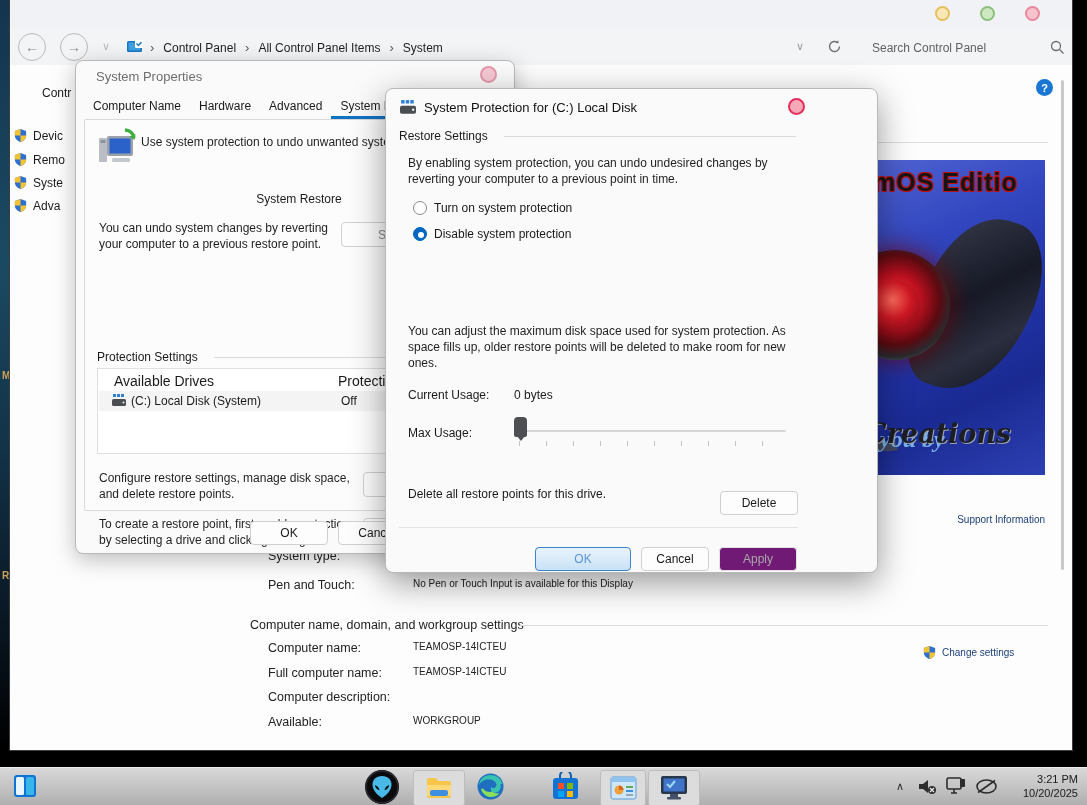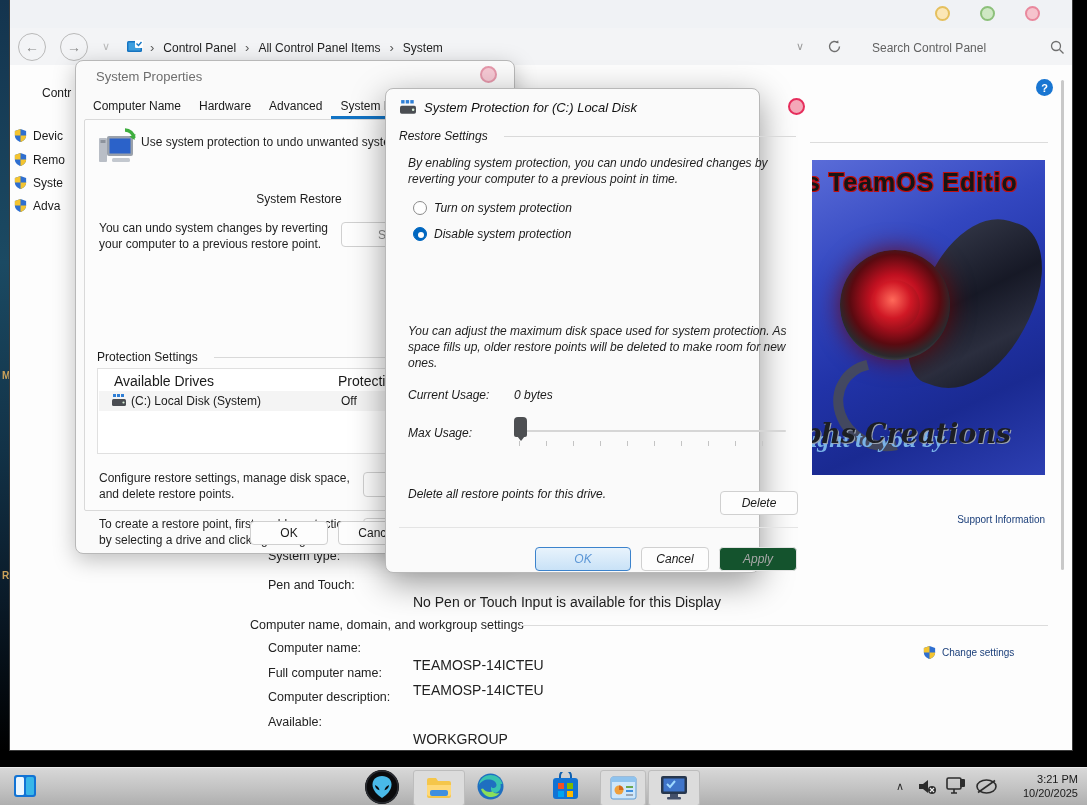--- a/index.html
+++ b/index.html
@@ -25,21 +25,21 @@
   .crumb{font-size:12px;color:#1f1f1f;display:flex;align-items:center;gap:9px;}
   .crumb .sep{color:#5a5a5a;font-size:13px;}
   .gray-glyph{color:#6f6f6f;}
   .searchtext{color:#616161;}
   .content{left:0;top:65px;width:1062px;height:685px;background:#fdfdfd;}
   .side-item{display:flex;align-items:center;gap:5px;font-size:12px;color:#1a1a1a;}
   .help-circle{width:17px;height:17px;border-radius:50%;background:#1976d2;color:#fff;
     display:flex;align-items:center;justify-content:center;font-size:11px;font-weight:bold;}
   .hline{background:#dcdcdc;height:1px;}
   .label-col{color:#222;font-size:12.5px;}
-  .value-col{color:#222;font-size:14px;margin-top:16px;}
+  .value-col{color:#222;font-size:10px;}
   .linktext{color:#1b3f7a;font-size:10px;}
   .scrollbar{width:3px;background:#c9c9c9;border-radius:2px;}
   
   .teamos{left:802px;top:160px;width:233px;height:315px;overflow:hidden;
     background:linear-gradient(155deg,#5a6cd8 0%,#3347c0 30%,#2133a8 55%,#1a2a92 75%,#2d3fb2 100%);}
   .teamos-title{position:absolute;left:-6px;top:8px;font-size:25px;font-weight:bold;color:#151515;
     letter-spacing:1px;text-shadow:-1px -1px 0 #c01010,1px -1px 0 #c01010,-1px 1px 0 #c01010,1px 1px 0 #c01010;white-space:nowrap;}
   .dragon-orb{position:absolute;left:28px;top:90px;width:110px;height:110px;border-radius:50%;
     background:radial-gradient(circle at 50% 45%,#ff4040 0%,#c01020 30%,#5a0a10 55%,#2a2a2e 70%,#6a6e76 85%,#3a3c42 100%);
     box-shadow:0 0 25px rgba(120,0,0,.8);}
@@ -51,36 +51,36 @@
     transform:rotate(18deg);opacity:.92;}
   .dragon-tail{position:absolute;left:20px;top:200px;width:80px;height:70px;border-radius:50%;
     border:10px solid #4a4d55;border-top-color:transparent;border-right-color:transparent;transform:rotate(30deg);opacity:.85;}
   .teamos-script1{position:absolute;left:-8px;top:232px;font-family:Liberation Serif, serif;font-style:italic;
     font-weight:bold;font-size:24px;color:#7ab2e8;white-space:nowrap;margin-top:34px;}
   .teamos-script2{position:absolute;left:-10px;top:258px;font-family:"DejaVu Serif",serif;font-style:italic;
     font-weight:bold;font-size:27px;color:#1c1e24;text-shadow:1px 1px 0 #9aa2b0;white-space:nowrap;}
   
   .dialog{background:#fafafa;border:1px solid #b8b8b8;border-radius:8px;box-sizing:border-box;}
   .dlg-props{left:75px;top:60px;width:440px;height:494px;box-shadow:0 6px 22px rgba(0,0,0,.25);}
-  .dlg-prot{left:385px;top:88px;width:375px;height:485px;box-shadow:0 10px 34px rgba(0,0,0,.4);z-index:5;font-style:italic;}
+  .dlg-prot{left:385px;top:88px;width:493px;height:485px;box-shadow:0 10px 34px rgba(0,0,0,.4);z-index:5;}
   .dlg-title-inactive{color:#6e6e6e;font-size:13px;}
   .dlg-title-active{color:#111;font-size:13px;}
   .close-circle{width:17px;height:17px;border-radius:50%;box-sizing:border-box;}
   .close-soft{background:#f6c9d4;border:2px solid #e598ab;}
   .close-strong{background:#f4a8b8;border:2.5px solid #e62e5c;}
   .tab{padding:4px 9px 6px 9px;font-size:12px;color:#1a1a1a;}
   .tab.sel{border-bottom:3px solid #1273c4;padding-bottom:3px;}
   .panel{border:1px solid #d9d9d9;background:#fcfcfc;border-radius:2px;}
   .grp{display:flex;align-items:center;gap:16px;font-size:12px;color:#1a1a1a;}
   .grp .grp-line{flex:1;height:1px;background:#d9d9d9;}
   .para{font-size:12px;line-height:1.35;color:#1f1f1f;}
   .btn{background:#fdfdfd;border:1px solid #d0d0d0;border-radius:4px;font-size:12px;color:#1a1a1a;
     display:flex;align-items:center;justify-content:center;box-sizing:border-box;}
   .btn-default{background:linear-gradient(180deg,#e8f3fc 0%,#c9e2f7 100%);border:1.5px solid #3c83cc;color:#5b96d6;}
-  .btn-disabled{background:#14532d;border:1px solid #e3e3e3;color:#a8a8a8;}
+  .btn-disabled{background:#701a75;border:1px solid #e3e3e3;color:#a8a8a8;}
   .drives-table{background:#fff;border:1px solid #e0e0e0;}
   .drives-hdr{font-size:14px;color:#1a1a1a;}
   .drives-row{background:#f4f4f4;}
   .radio{width:14px;height:14px;border-radius:50%;box-sizing:border-box;}
   .radio-off{border:1px solid #8a8a8a;background:#fefefe;}
   .radio-on{background:#0067c0;border:1px solid #0067c0;position:relative;}
   .radio-on::after{content:"";position:absolute;left:4px;top:4px;width:6px;height:6px;border-radius:50%;background:#fff;}
   .slider-track{height:2px;background:#d6d6d6;border-radius:1px;}
   .slider-ticks{height:5px;background:repeating-linear-gradient(90deg,#c4c4c4 0 1px,transparent 1px 27px);}
   .slider-handle{width:13px;height:20px;background:#4d4f52;border-radius:4px 4px 2px 2px;}

